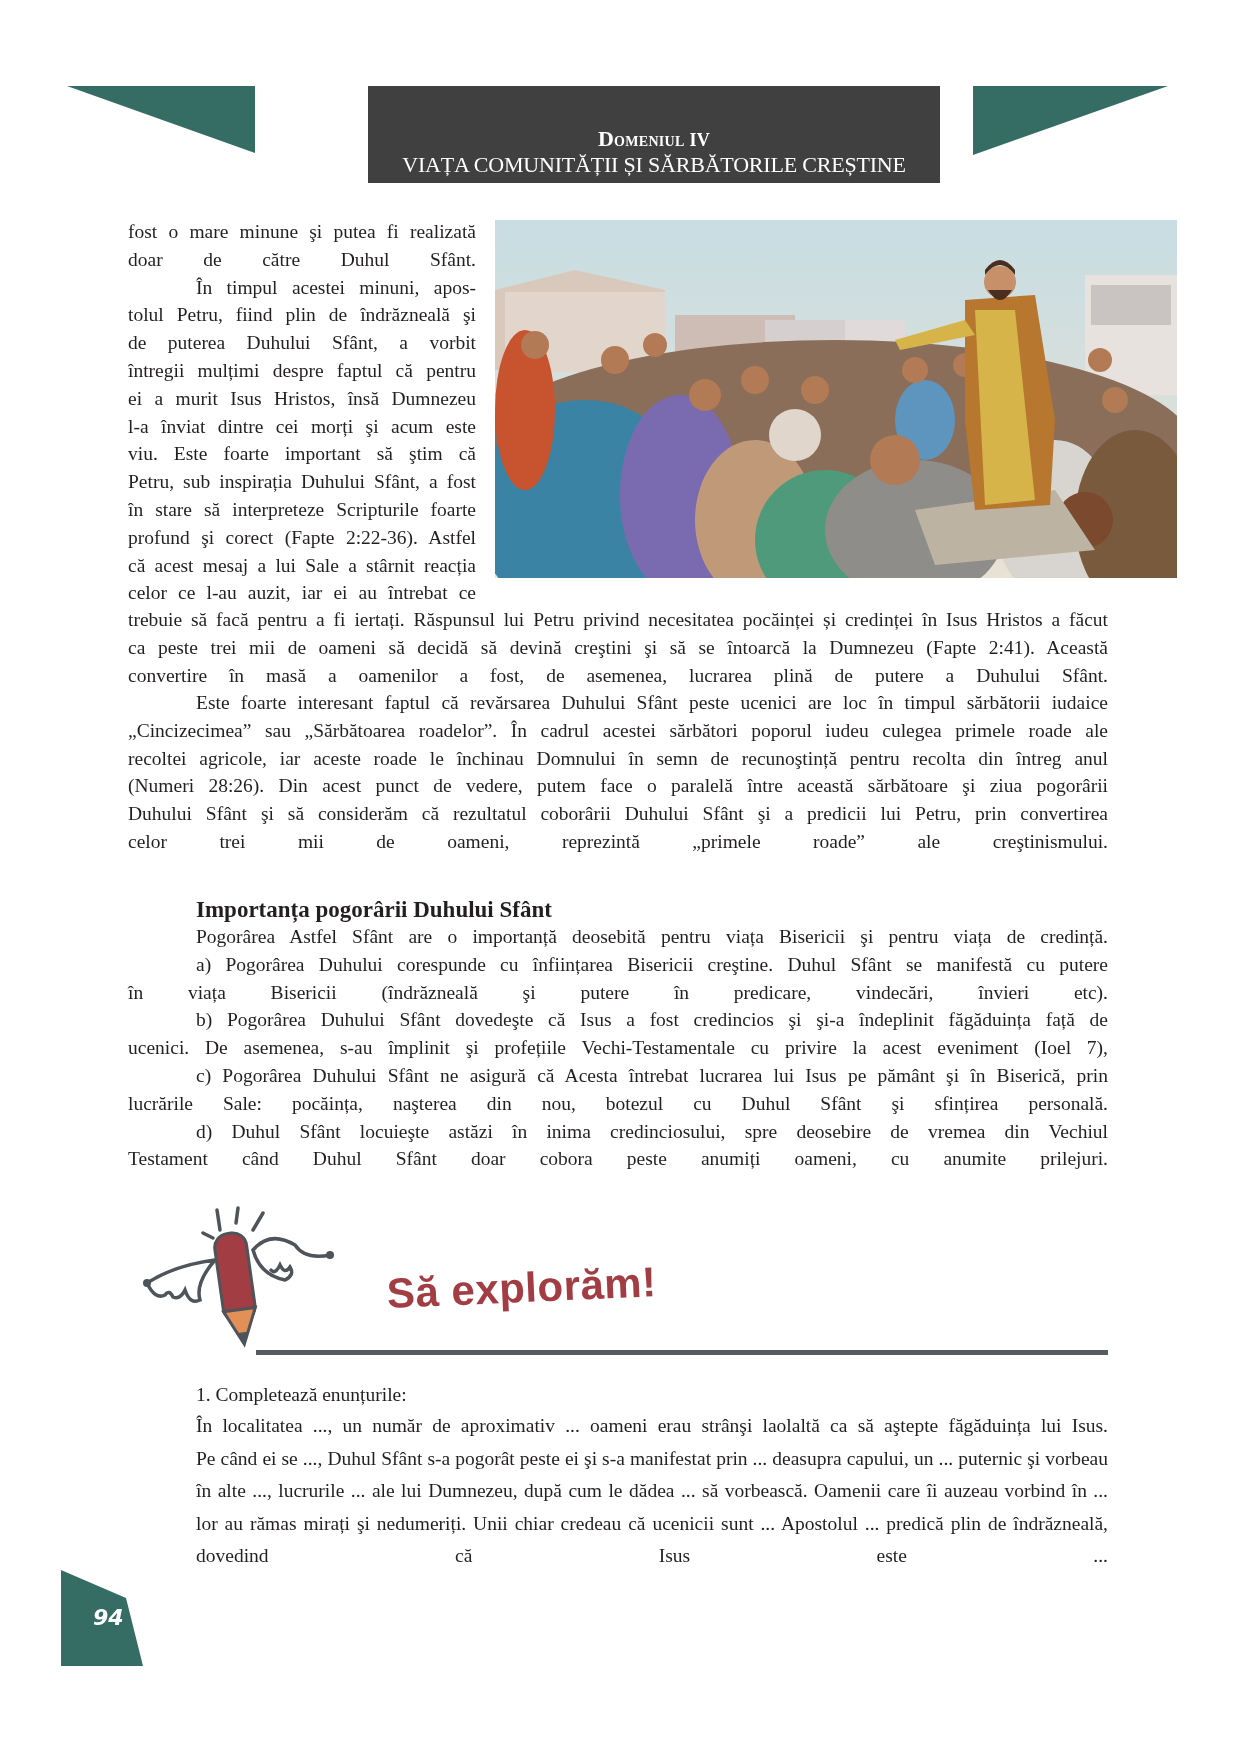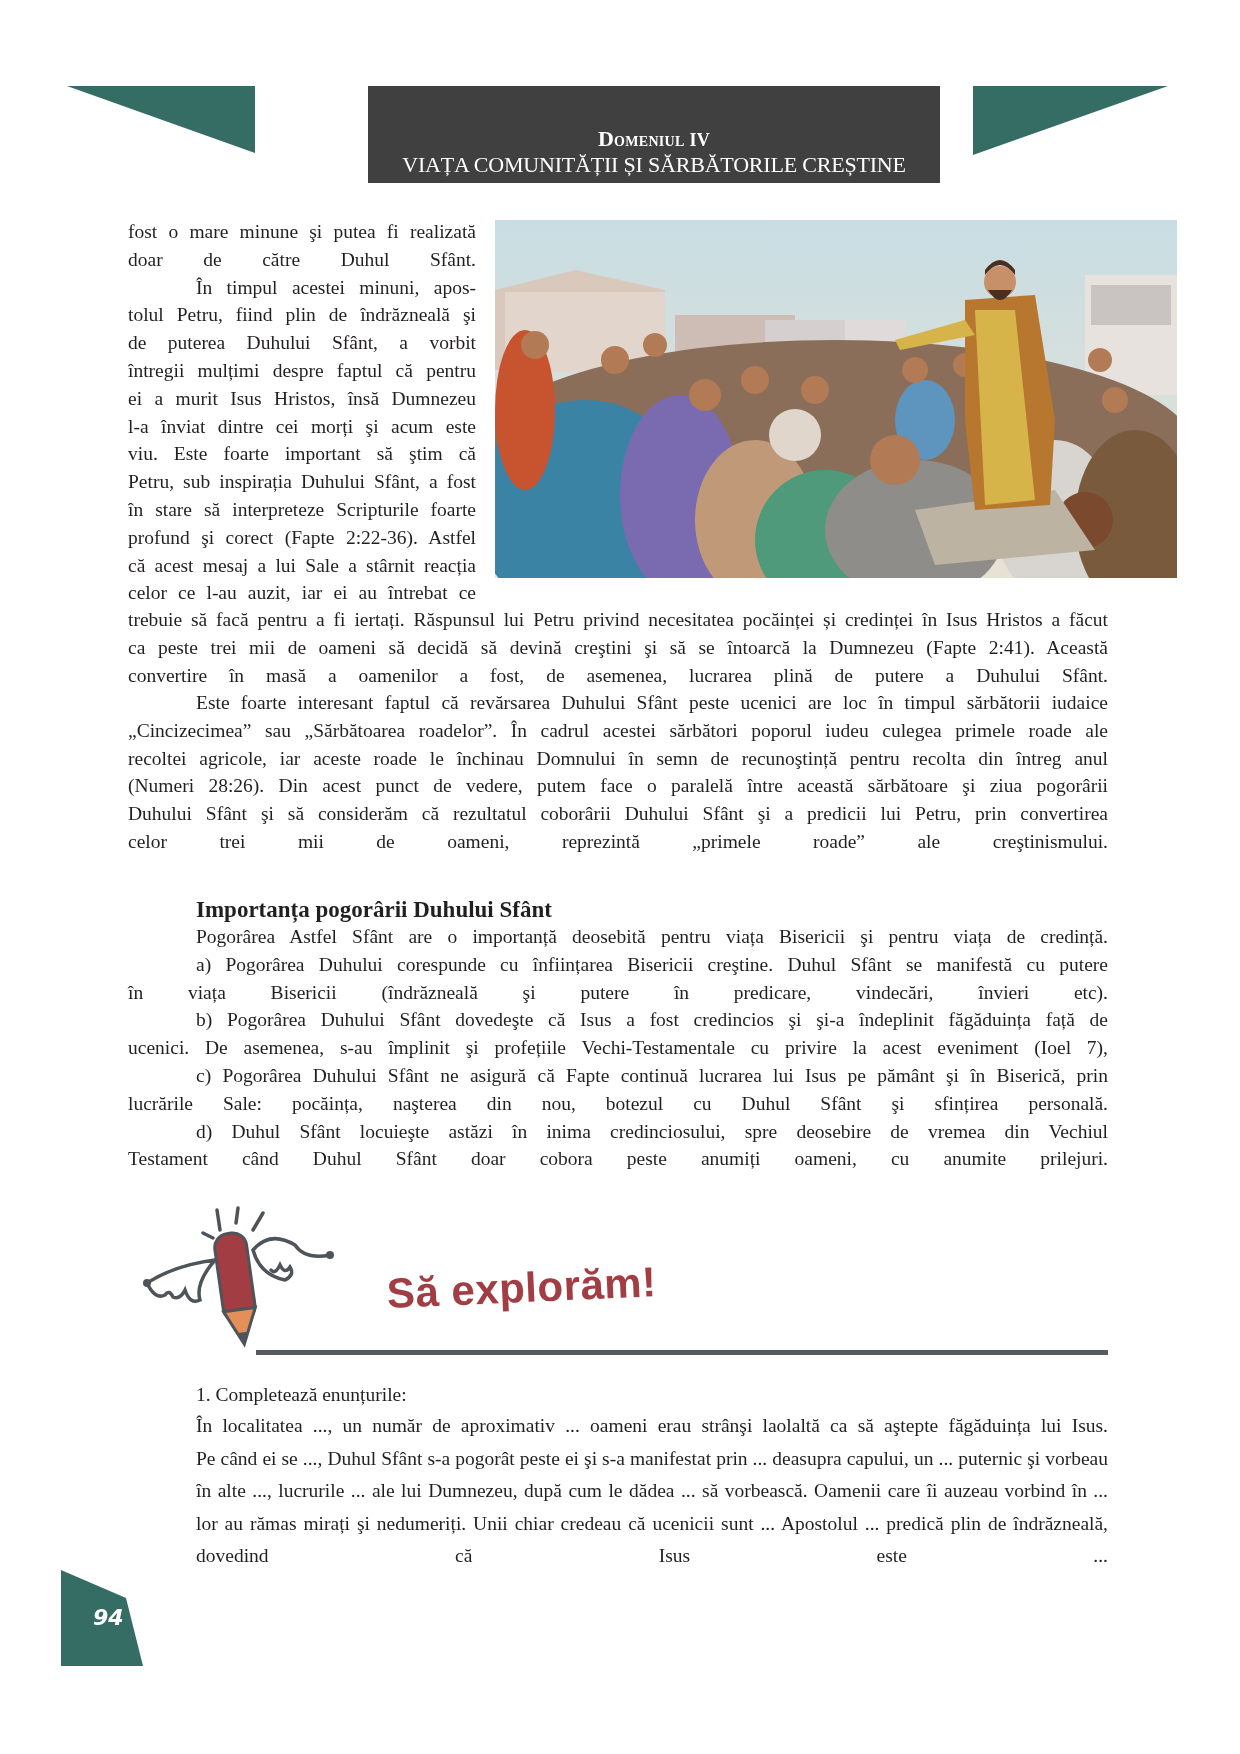--- a/index.html
+++ b/index.html
@@ -145,21 +145,21 @@
 </div>
 
 <div class="h2">Importanța pogorârii Duhului Sfânt</div>
 
 <div class="p" style="left:128px;top:923px;width:980px;">
   <span class="line last indent">Pogorârea Astfel Sfânt are o importanță deosebită pentru viața Bisericii şi pentru viața de credință.</span>
   <span class="line justify indent">a) Pogorârea Duhului corespunde cu înființarea Bisericii creştine. Duhul Sfânt se manifestă cu putere</span>
   <span class="line last">în viața Bisericii (îndrăzneală şi putere în predicare, vindecări, învieri etc).</span>
   <span class="line justify indent">b) Pogorârea Duhului Sfânt dovedeşte că Isus a fost credincios şi şi-a îndeplinit făgăduința față de</span>
   <span class="line justify">ucenici. De asemenea, s-au împlinit şi profețiile Vechi-Testamentale cu privire la acest eveniment (Ioel 7),</span>
-  <span class="line justify indent">c) Pogorârea Duhului Sfânt ne asigură că Fapte continuă lucrarea lui Isus pe pământ şi în Biserică, prin</span>
+  <span class="line justify indent">c) Pogorârea Duhului Sfânt ne asigură că Acesta întrebat lucrarea lui Isus pe pământ şi în Biserică, prin</span>
   <span class="line last">lucrările Sale: pocăința, naşterea din nou, botezul cu Duhul Sfânt şi sfințirea personală.</span>
   <span class="line justify indent">d) Duhul Sfânt locuieşte astăzi în inima credinciosului, spre deosebire de vremea din Vechiul</span>
   <span class="line last">Testament când  Duhul Sfânt doar cobora peste anumiți oameni, cu anumite prilejuri.</span>
 </div>
 
 <svg class="abs" style="left:135px;top:1205px" width="210" height="150" viewBox="0 0 210 150">
   <g stroke="#4e5459" stroke-width="3.5" fill="none" stroke-linecap="round">
     <line x1="82" y1="5" x2="85" y2="25"></line>
     <line x1="103" y1="3" x2="101" y2="18"></line>
     <line x1="128" y1="8" x2="118" y2="25"></line>

